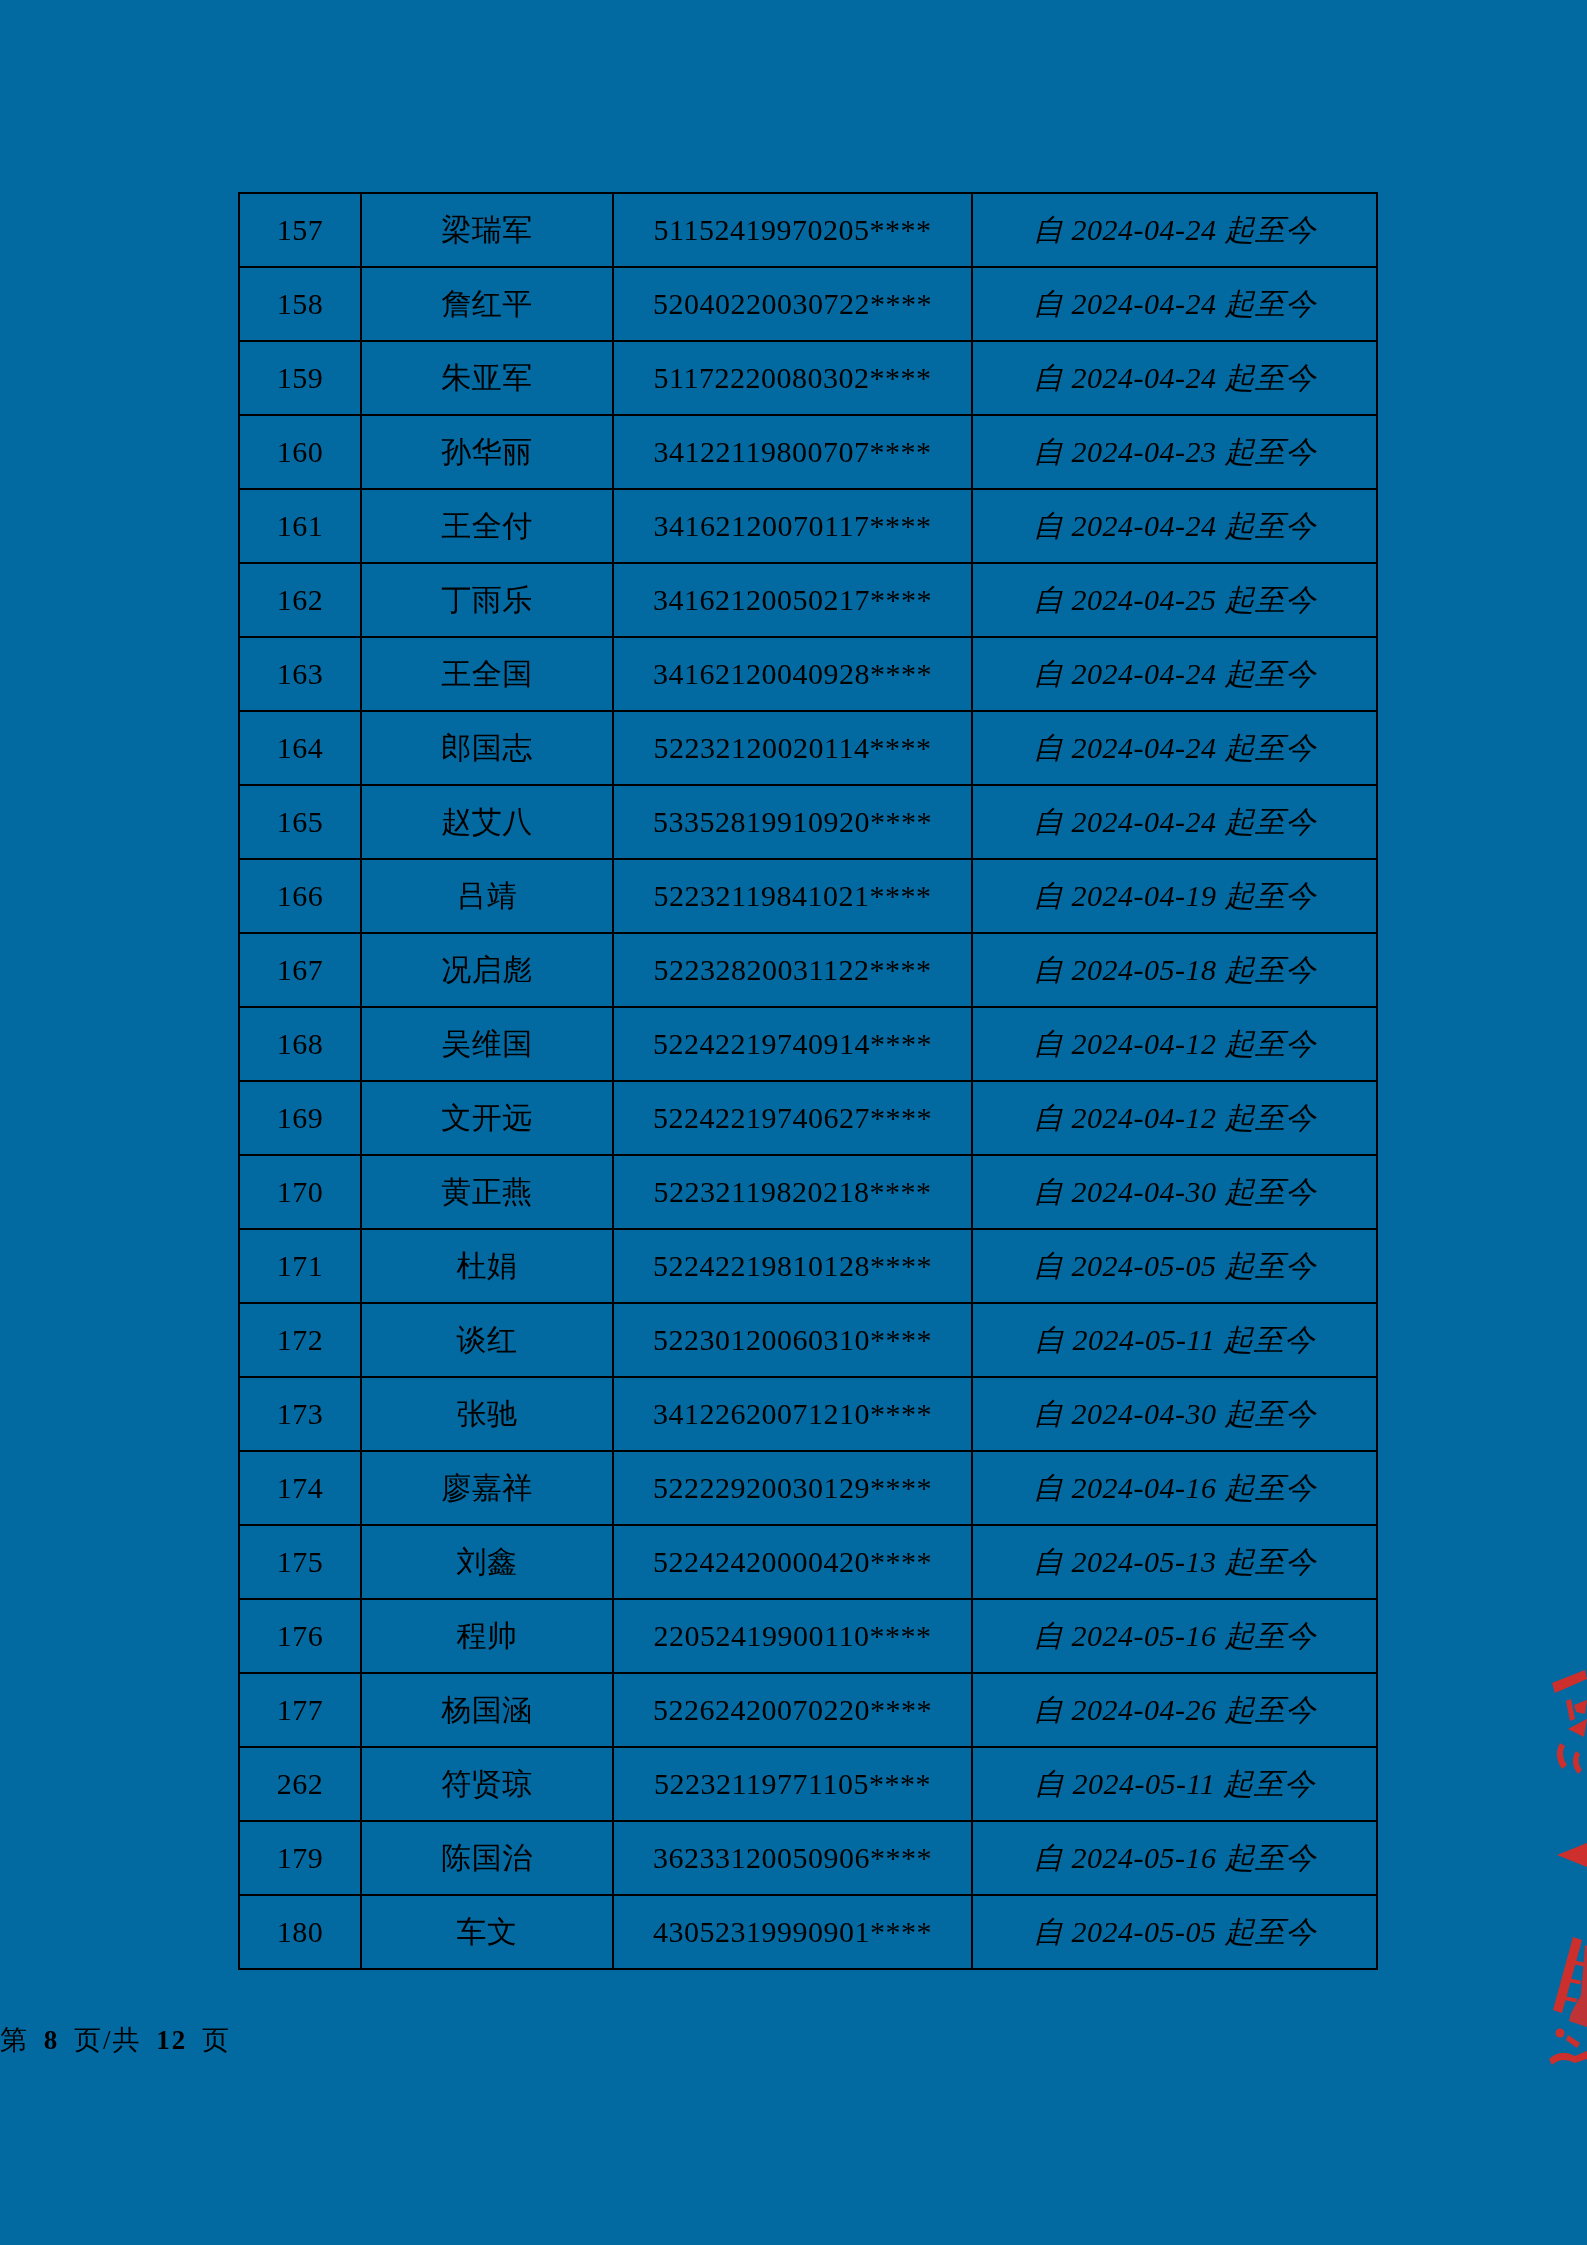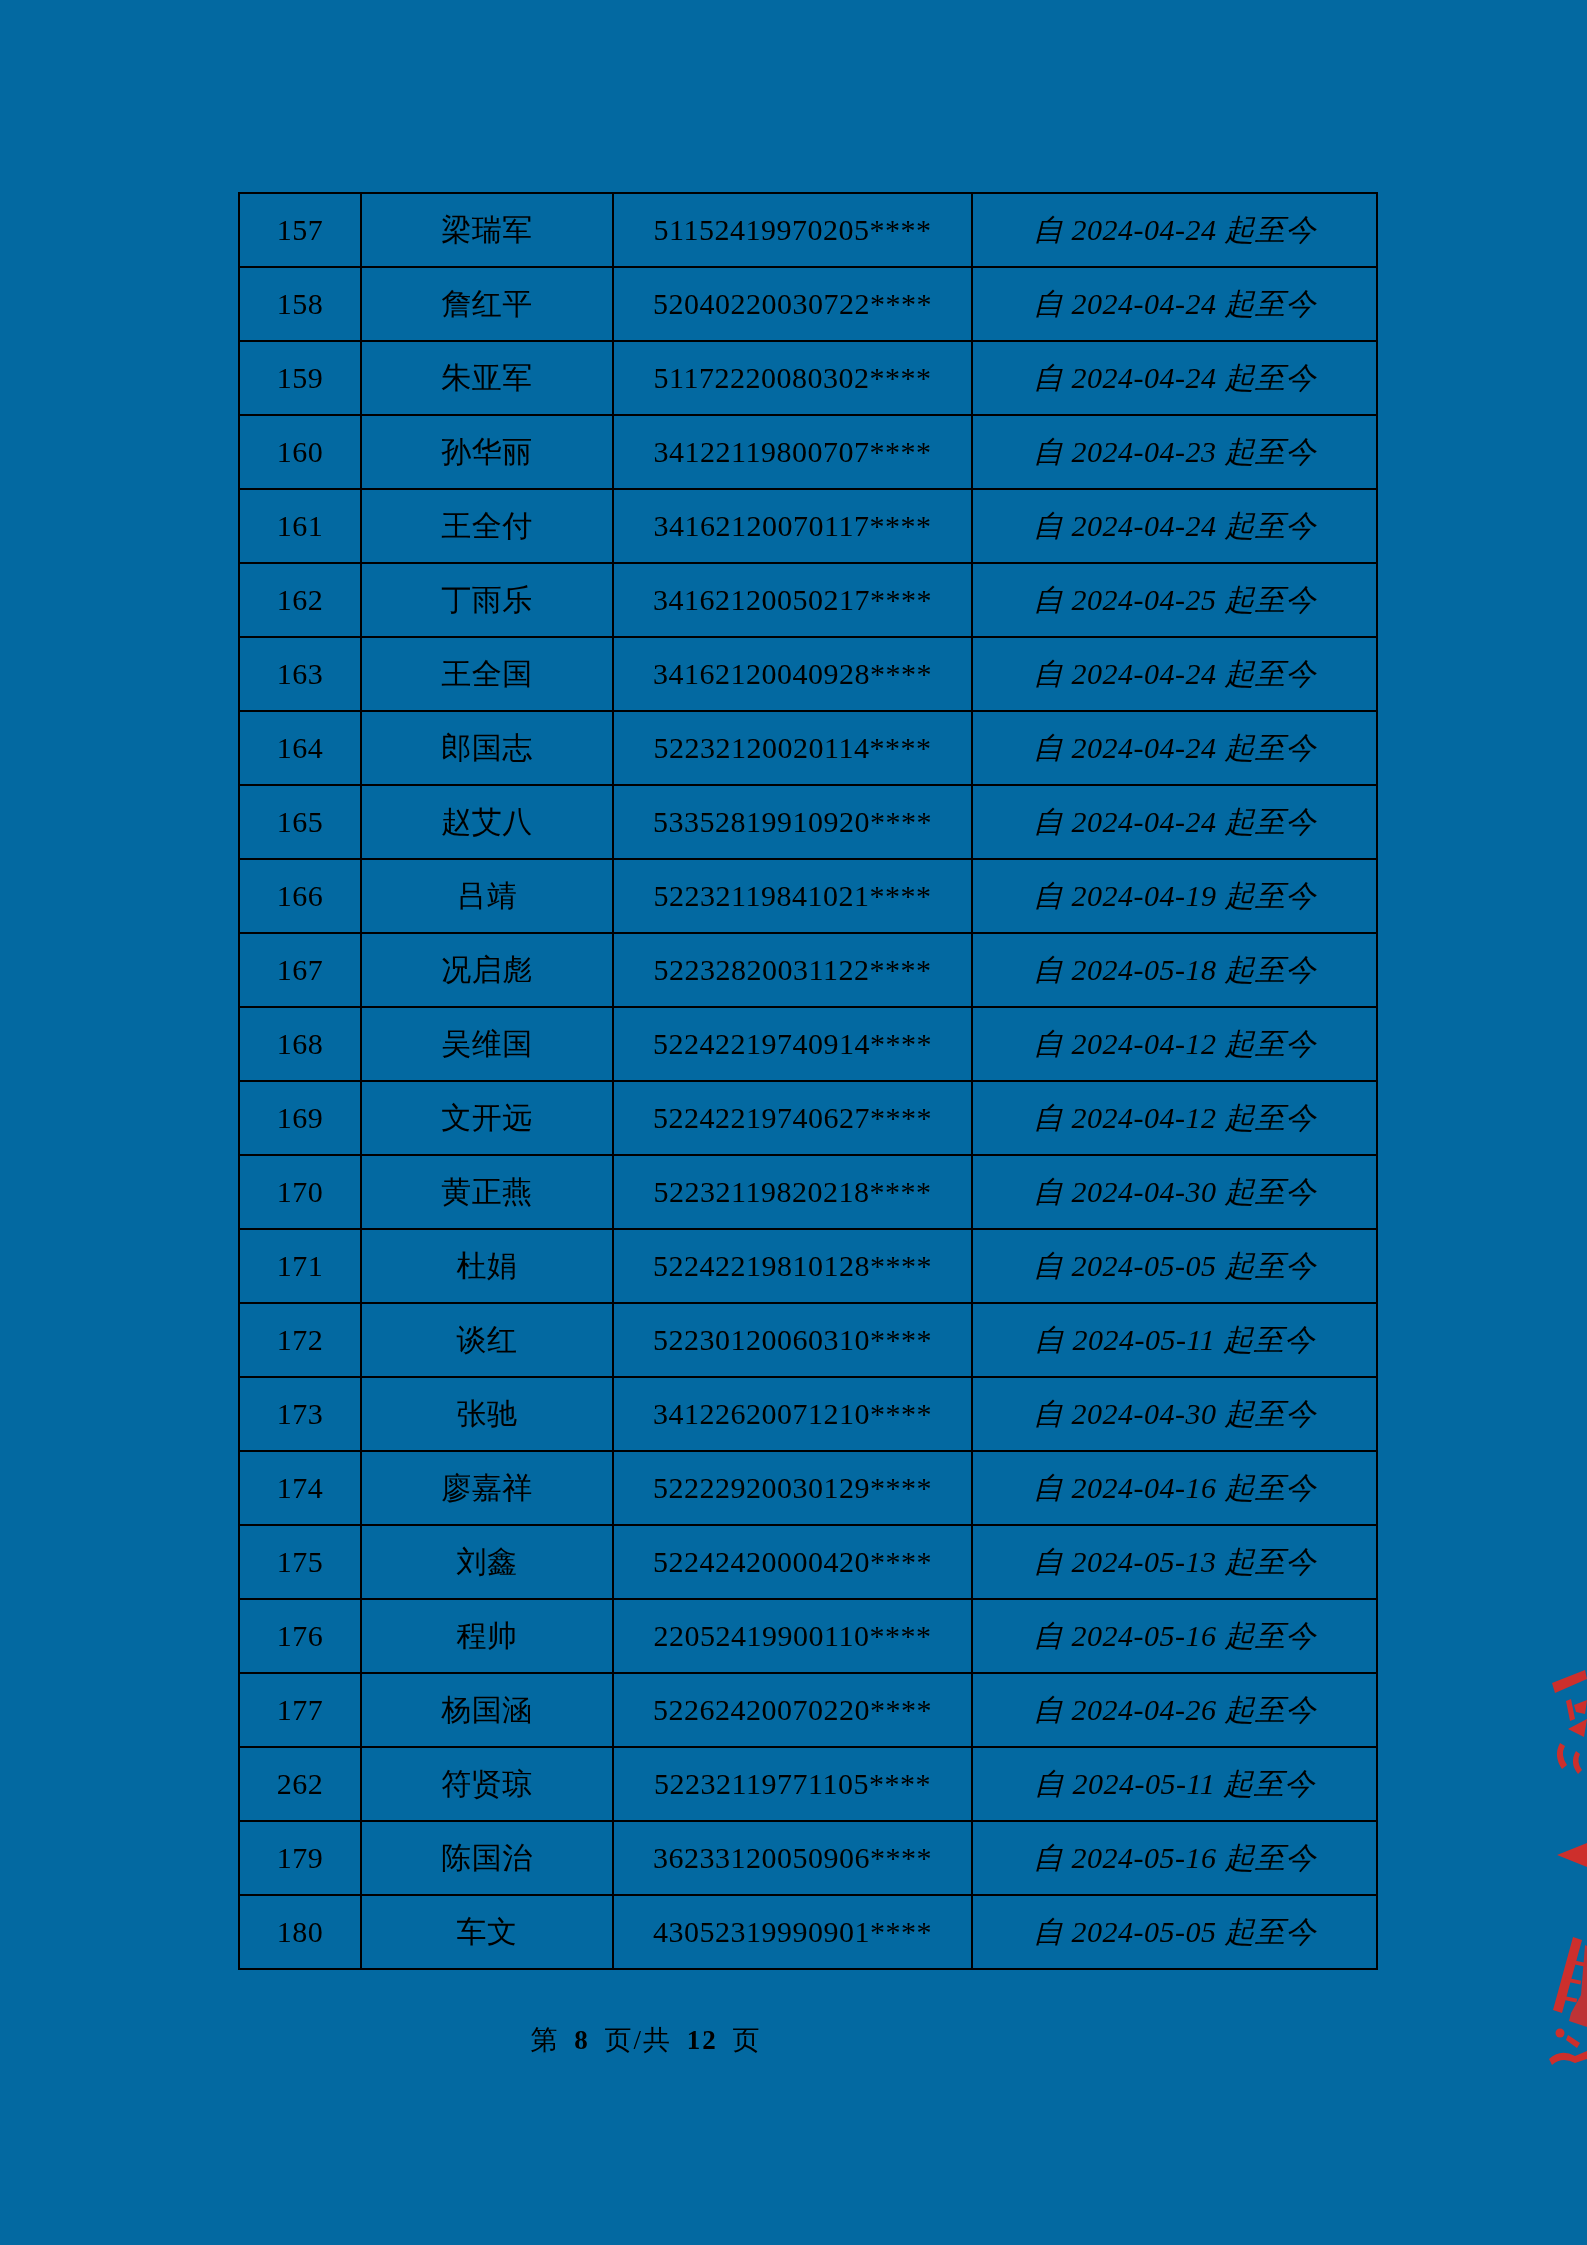--- a/index.html
+++ b/index.html
@@ -40,21 +40,21 @@
   }
   td.c-no{width:120px;}
   td.c-name{width:250px;letter-spacing:1px;border-radius:32px;}
   td.c-id{width:357px;}
   td.c-period{width:403px;font-style:italic;}
   .footer{
     position:absolute;
     top:2022px;
     left:0;
     width:1292px;
-    text-align:center;
+    text-align:left;
     font-size:27px;
     letter-spacing:2px;
     color:#000;
   }
   .footer b{font-weight:bold;padding:0 6px;}
   .seal{
     position:absolute;
     top:1655px;
     right:0;
     width:42px;

